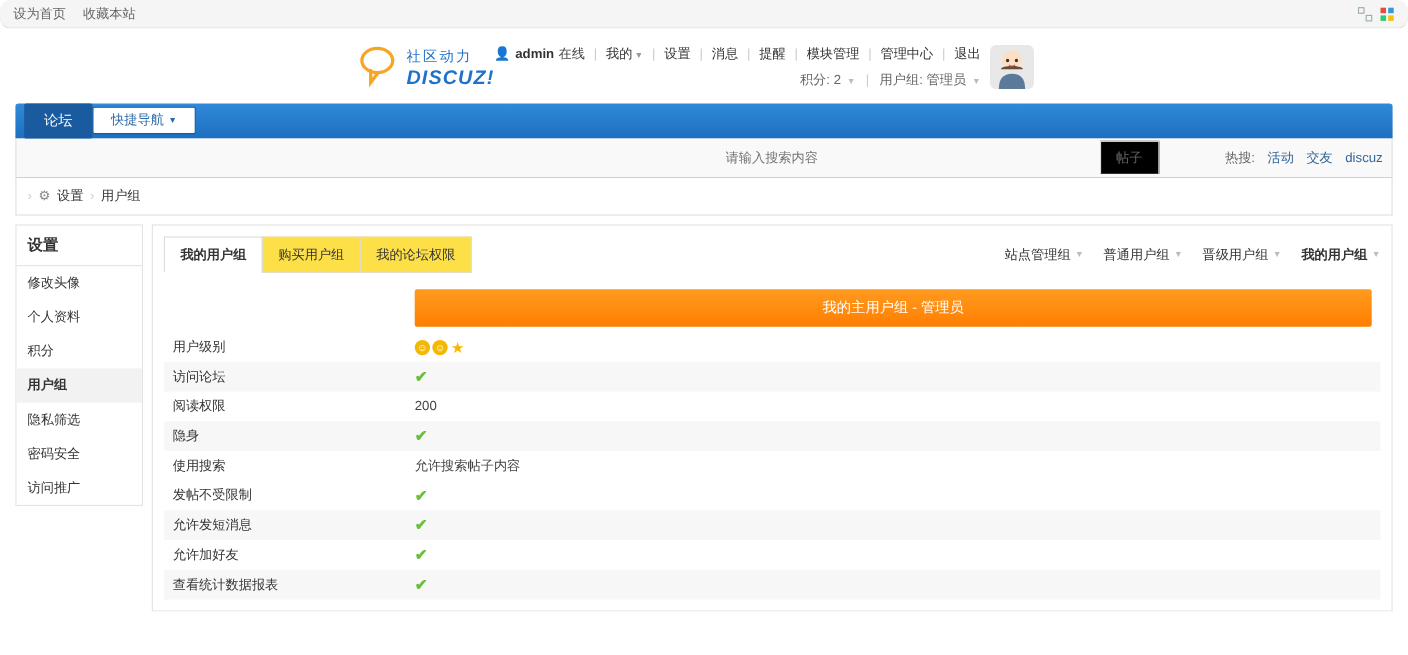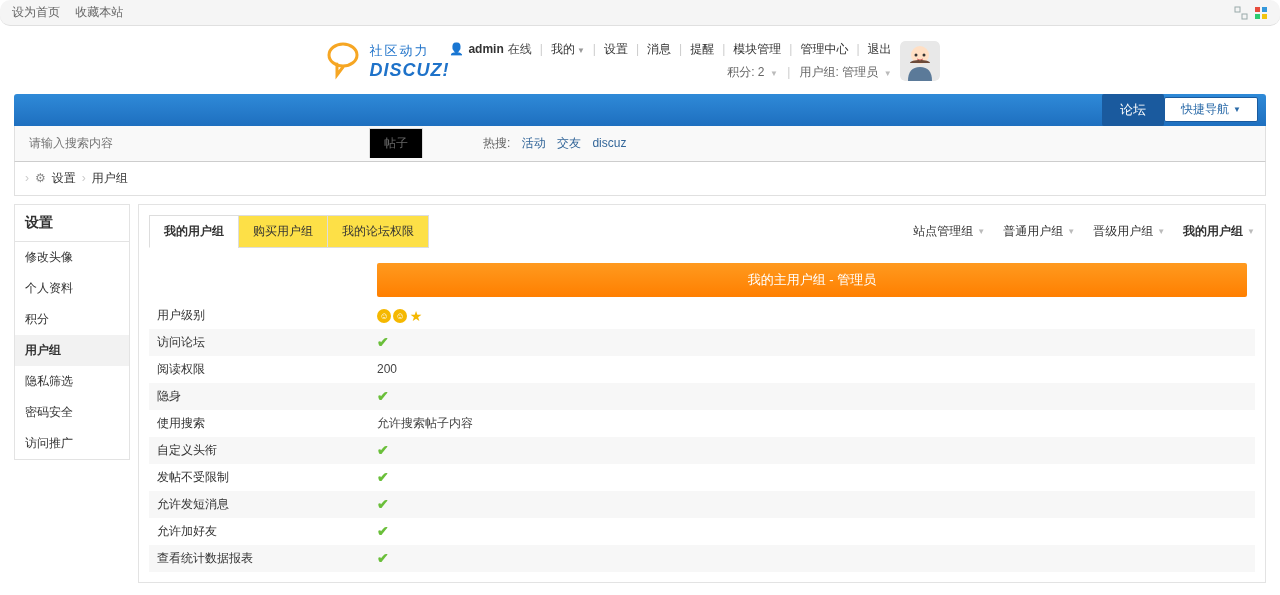--- a/index.html
+++ b/index.html
@@ -23,25 +23,25 @@
 
 .userbar { text-align: right; line-height: 1.9; }
 .userbar .row1 { display: flex; align-items: center; justify-content: flex-end; gap: 4px; }
 .userbar .row1 .sep { color: #ccc; margin: 0 4px; }
 .userbar a { color: #333; }
 .userbar .arrow-down { font-size: 8px; color: #999; margin-left: 2px; }
 .userbar .row2 { color: #666; }
 .userbar .row2 .sep { color: #ccc; margin: 0 6px; }
 .avatar { width: 40px; height: 40px; border-radius: 5px; margin-left: 8px; }
 
-.navbar { background: linear-gradient(#2f8ad8, #1e6fbf); height: 32px; border-radius: 3px 3px 0 0; display: flex; align-items: center; justify-content: flex-end; padding: 0 8px; }
+.navbar { background: linear-gradient(#2f8ad8, #1e6fbf); height: 32px; border-radius: 3px 3px 0 0; display: flex; align-items: center; justify-content: flex-start; padding: 0 8px; }
 .navbar .navitem { background: #1a5a9e; color: #fff; padding: 7px 18px; border-radius: 2px; font-size: 13px; }
 .qnav-btn { background: #fff; color: #2a6aa8; padding: 3px 16px; border-radius: 2px; font-size: 12px; border: 1px solid #1a5a9e; display: flex; align-items: center; gap: 4px; }
 
-.searchrow { display: flex; align-items: center; border: 1px solid #e0e0e0; border-top: none; border-bottom: 1px solid #cdcdcd; padding: 4px 8px 4px 14px; background: #f9f9f9; height: 36px; }
+.searchrow { display: flex; align-items: center; border: 1px solid #e0e0e0; border-top: none; border-bottom: 1px solid #cdcdcd; padding: 4px 8px 4px 14px; background: #f9f9f9; height: 36px; justify-content: flex-end; }
 .search-ph { color: #bbb; flex-shrink: 0; width: 340px; background: transparent; border: none; outline: none; font-size: 12px; }
 .search-tab { color: #666; padding: 6px 14px; border: 1px solid #ddd; border-bottom: none; background: #000000; margin-right: 60px; }
 .hot { color: #666; }
 .hot a { color: #369; margin-left: 8px; }
 
 .crumb { padding: 8px 10px; border: 1px solid #e0e0e0; border-top: none; background: #fff; margin-bottom: 8px; display: flex; align-items: center; gap: 6px; font-size: 12px; }
 .crumb .gt { color: #ccc; }
 .gear-ico { color: #888; }
 
 .layout { display: flex; gap: 8px; }
@@ -248,24 +248,20 @@
                 <td>200</td>
               </tr>
               <tr class="stripe">
                 <td class="row-label">隐身</td>
                 <td><span class="check">✔</span></td>
               </tr>
               <tr>
                 <td class="row-label">使用搜索</td>
                 <td>允许搜索帖子内容</td>
               </tr>
-              <tr class="stripe">
-                <td class="row-label">自定义头衔</td>
-                <td><span class="check">✔</span></td>
-              </tr>
               <tr>
                 <td class="row-label">发帖不受限制</td>
                 <td><span class="check">✔</span></td>
               </tr>
               <tr class="stripe">
                 <td class="row-label">允许发短消息</td>
                 <td><span class="check">✔</span></td>
               </tr>
               <tr>
                 <td class="row-label">允许加好友</td>

